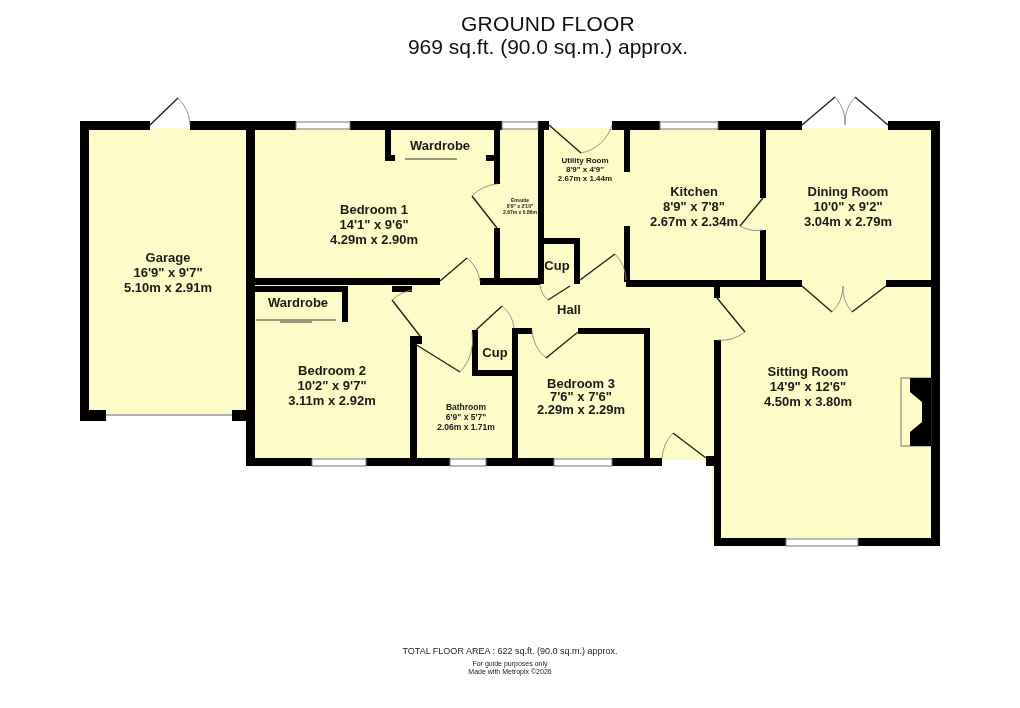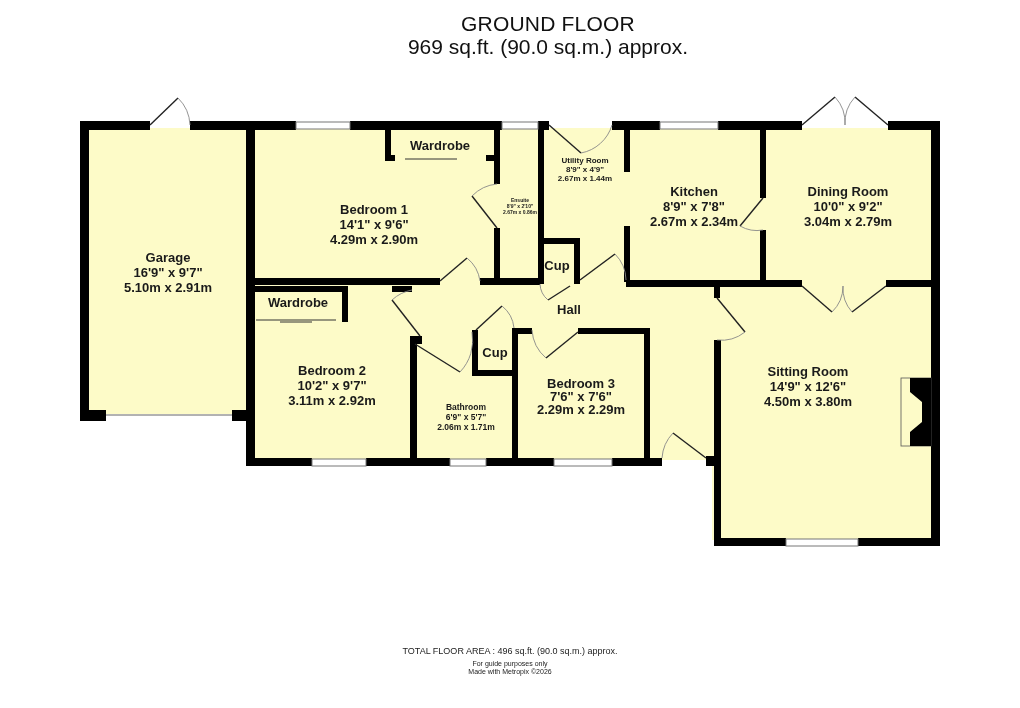--- a/index.html
+++ b/index.html
@@ -226,15 +226,15 @@
       <text class="lbl" x="808" y="376" font-size="13">Sitting Room</text>
       <text class="lbl" x="808" y="391" font-size="13">14'9"  x 12'6"</text>
       <text class="lbl" x="808" y="406" font-size="13">4.50m  x 3.80m</text>
     </g>
     <text class="lbl" x="569" y="314" font-size="13">Hall</text>
     <text class="lbl" x="557" y="270" font-size="13">Cup</text>
     <text class="lbl" x="495" y="357" font-size="13">Cup</text>
   </g>
 </svg>
 
-<div class="footer" id="footer-total">TOTAL FLOOR AREA : 496 sq.ft. (90.0 sq.m.) approx.</div>
+<div class="footer" id="footer-total">TOTAL FLOOR AREA : 622 sq.ft. (90.0 sq.m.) approx.</div>
 <div class="footer" id="footer-guide">For guide purposes only</div>
 <div class="footer" id="footer-made">Made with Metropix ©2026</div>
 
 </body></html>

